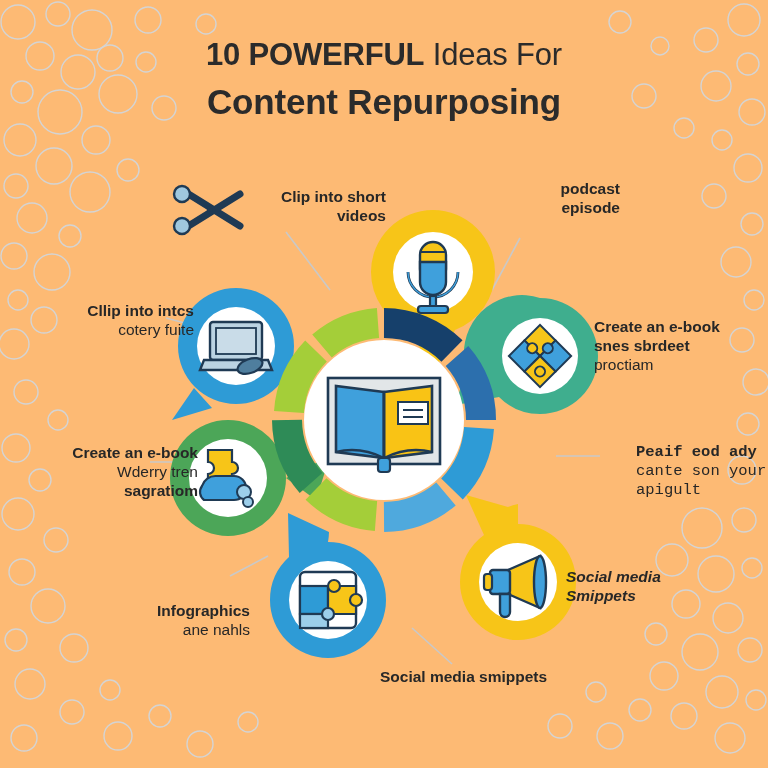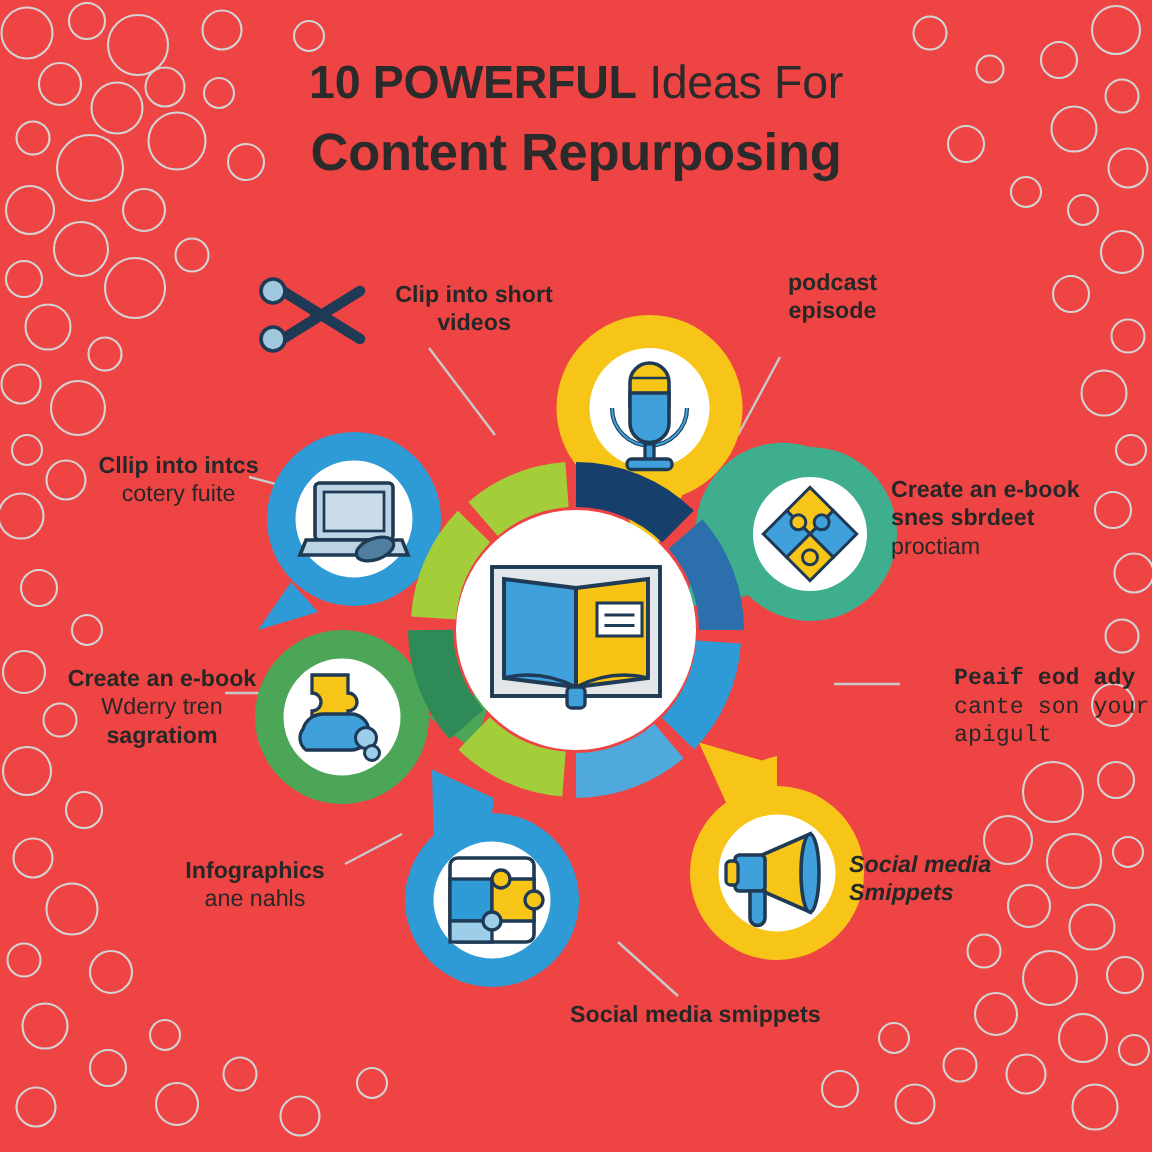--- a/index.html
+++ b/index.html
@@ -12,21 +12,21 @@
     height: 768px;
     font-family: "Liberation Sans", sans-serif;
     overflow: hidden;
     position: relative;
   }
   #stage {
     position: absolute;
     left: 0; top: 0;
     width: 768px;
     height: 768px;
-    background: #ef4444;
+    background: #fdba74;
     overflow: hidden;
   }
   #bg-circles {
     position: absolute;
     left: 0; top: 0;
     width: 768px; height: 768px;
     pointer-events: none;
   }
   .title-wrap {
     position: absolute;
@@ -66,31 +66,31 @@
     z-index: 7;
     color: #272727;
     font-size: 15.5px;
     line-height: 1.22;
   }
   .label .l {
     display: block;
     white-space: nowrap;
   }
   .label .b { font-weight: bold; }
-  .lbl-center { text-align: center; }
+  .lbl-center { text-align: right; }
   .lbl-left   { text-align: left; }
 
   
   #label-clip-short   { left: 246px; top: 188px; width: 140px; }
   #label-podcast      { left: 490px; top: 180px; width: 130px; }
   #label-ebook-right  { left: 594px; top: 318px; width: 172px; }
   #label-repurpose    { left: 636px; top: 443px; width: 160px; font-family: Liberation Mono, monospace; }
   #label-social-right { left: 566px; top: 568px; width: 160px; font-style: italic; }
   #label-social-bot   { left: 380px; top: 668px; width: 230px; text-align: left; }
-  #label-infographics { left: 90px;  top: 572px; width: 160px; }
+  #label-infographics { left: 90px;  top: 602px; width: 160px; }
   #label-ebook-left   { left: 18px;  top: 444px; width: 180px; }
   #label-clip-left    { left: 44px;  top: 302px; width: 150px; }
 </style>
 </head>
 <body>
 
 <div id="stage">
 
   <svg id="bg-circles" viewBox="0 0 768 768">
     <g fill="none" stroke="#d4d4d4" stroke-width="1.4">

